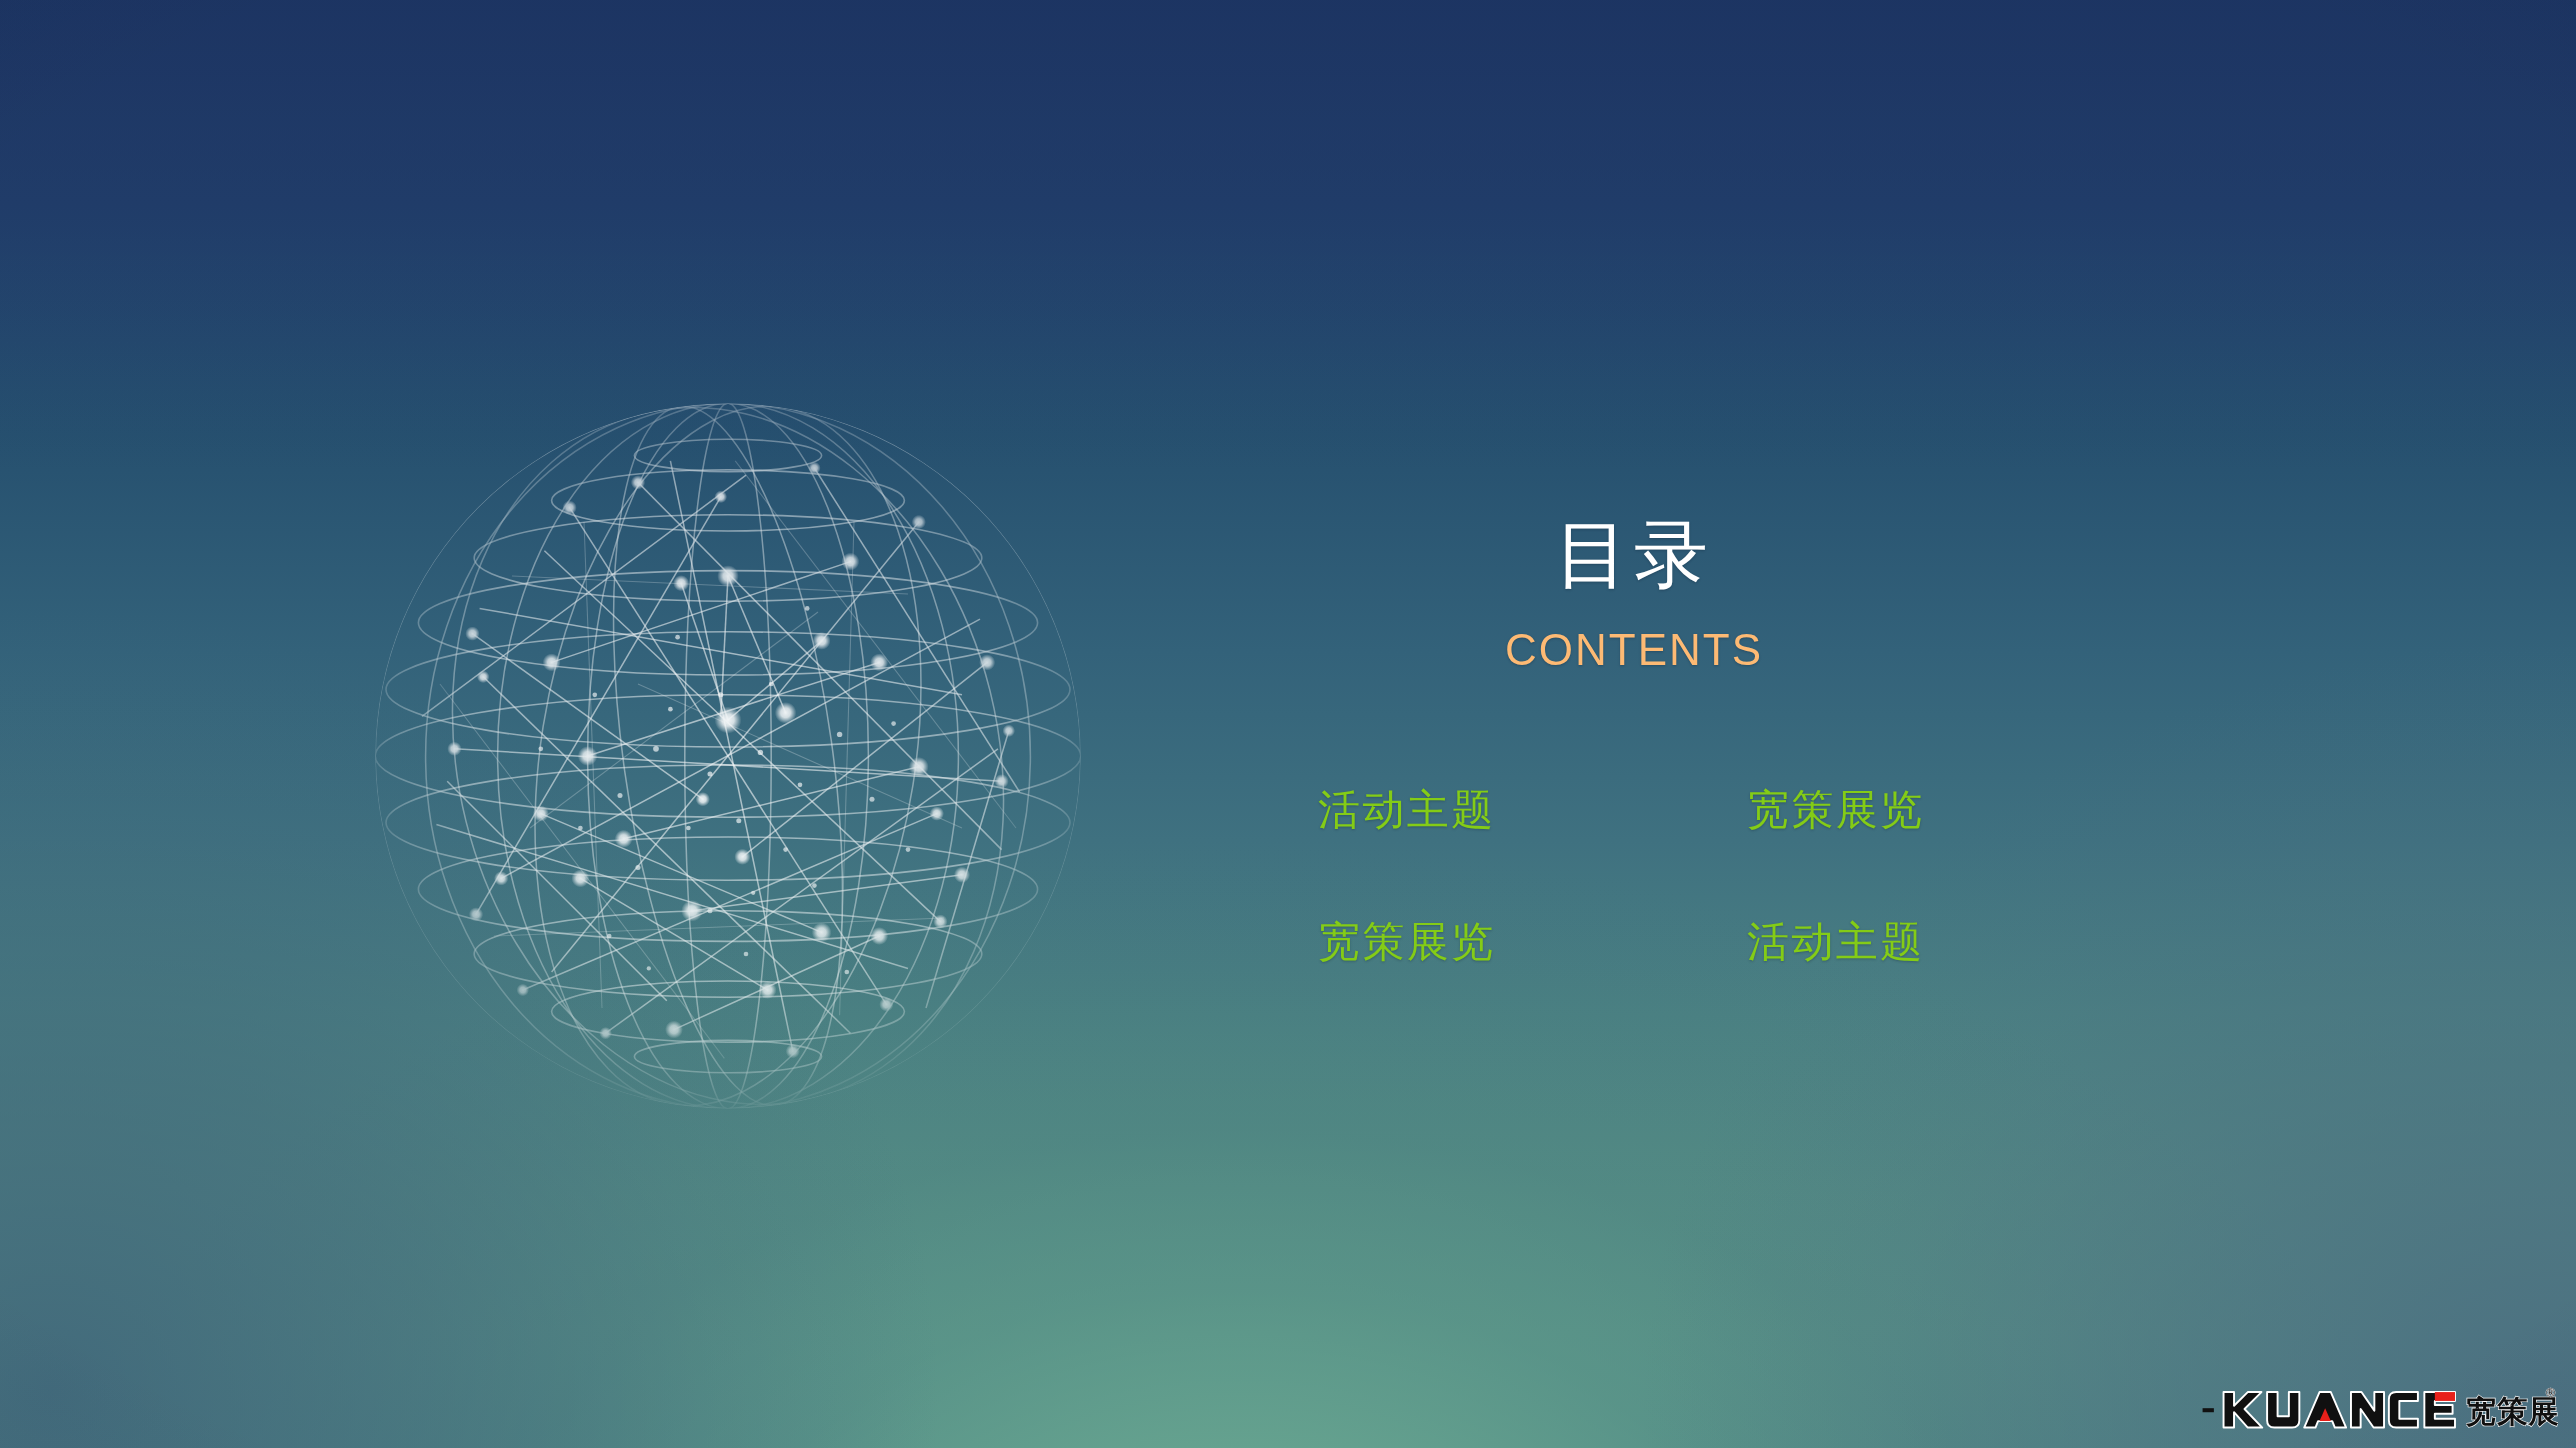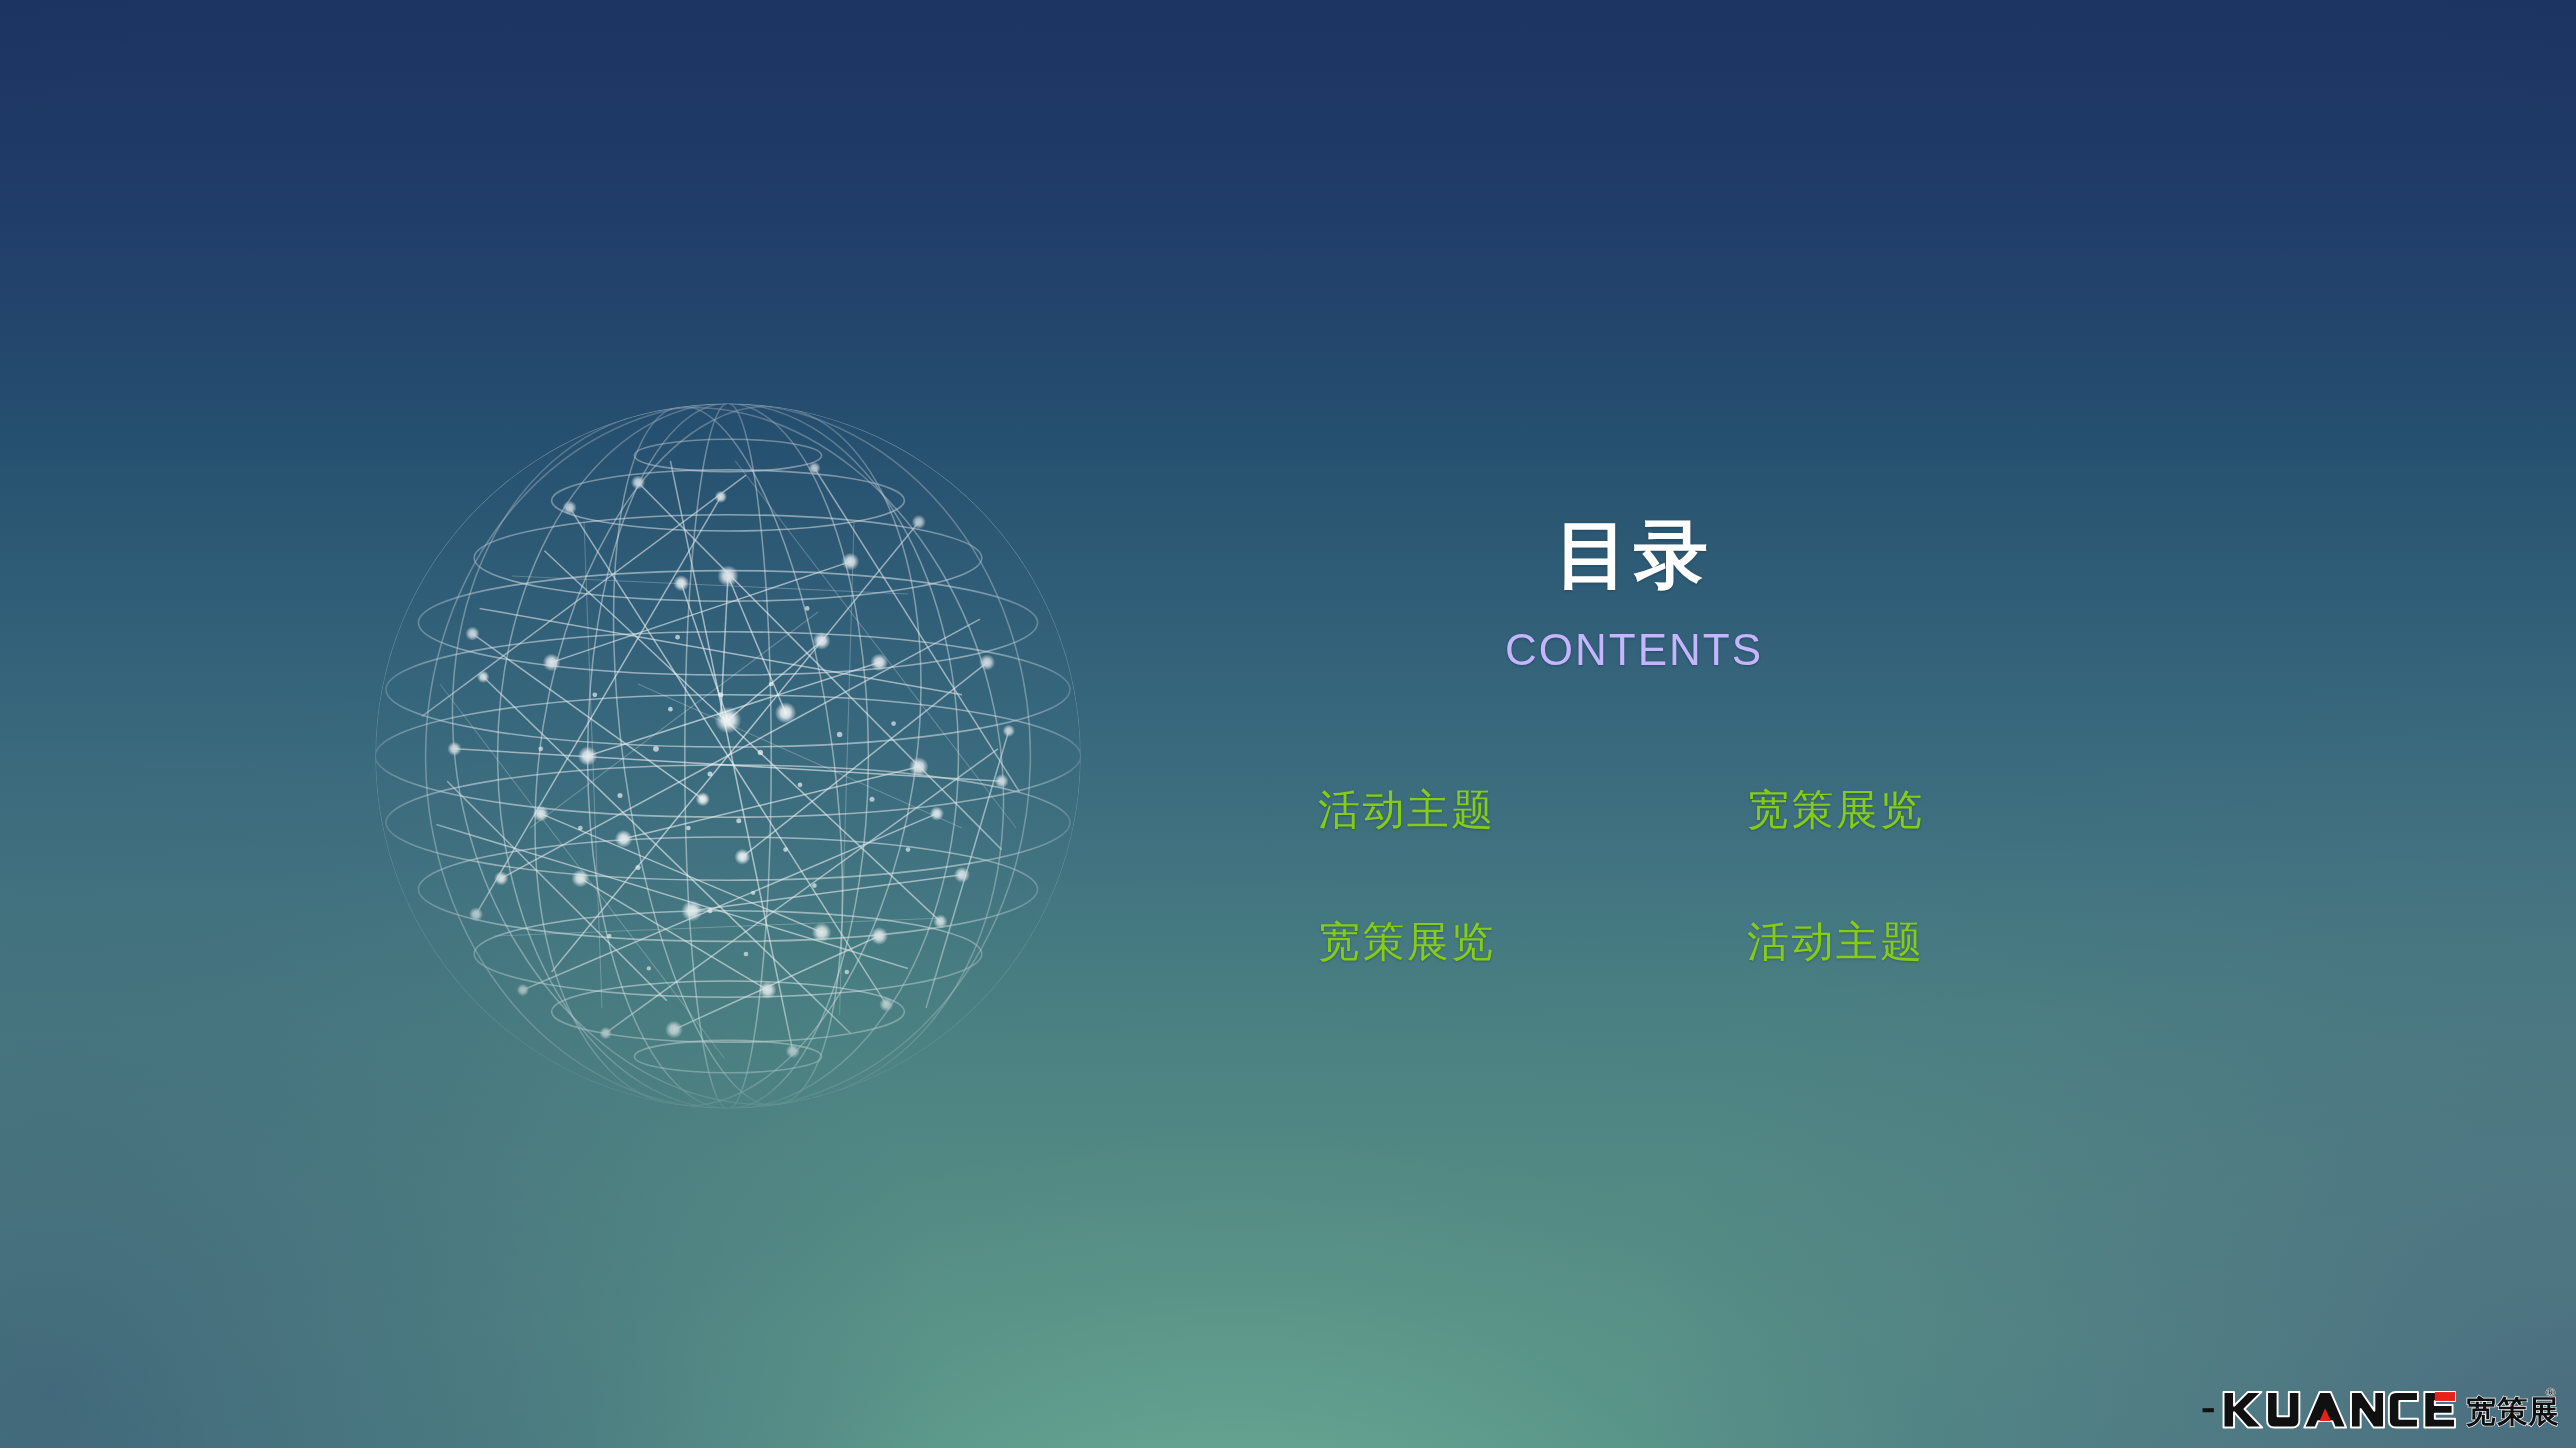--- a/index.html
+++ b/index.html
@@ -98,28 +98,28 @@
     left: 1262px;
     top: 518px;
     width: 744px;
   }
   .title-cn {
     font-size: 74px;
     line-height: 1.0;
     color: #ffffff;
     text-align: center;
     letter-spacing: 4.9px;
-    font-weight: 700;
+    font-weight: 400;
     margin: 0;
     text-shadow: 0 0.8px 2.4px rgba(10,25,45,0.30);
   }
   .title-en {
     font-size: 44px;
     line-height: 1.0;
-    color: #c4b5fd;
+    color: #fdba74;
     text-align: center;
     letter-spacing: 2px;
     font-weight: 400;
     margin-top: 36px;
     text-shadow: 0 0.8px 2.4px rgba(10,25,45,0.28);
   }
 
   #menu-grid {
     position: absolute;
     left: 1318px;

